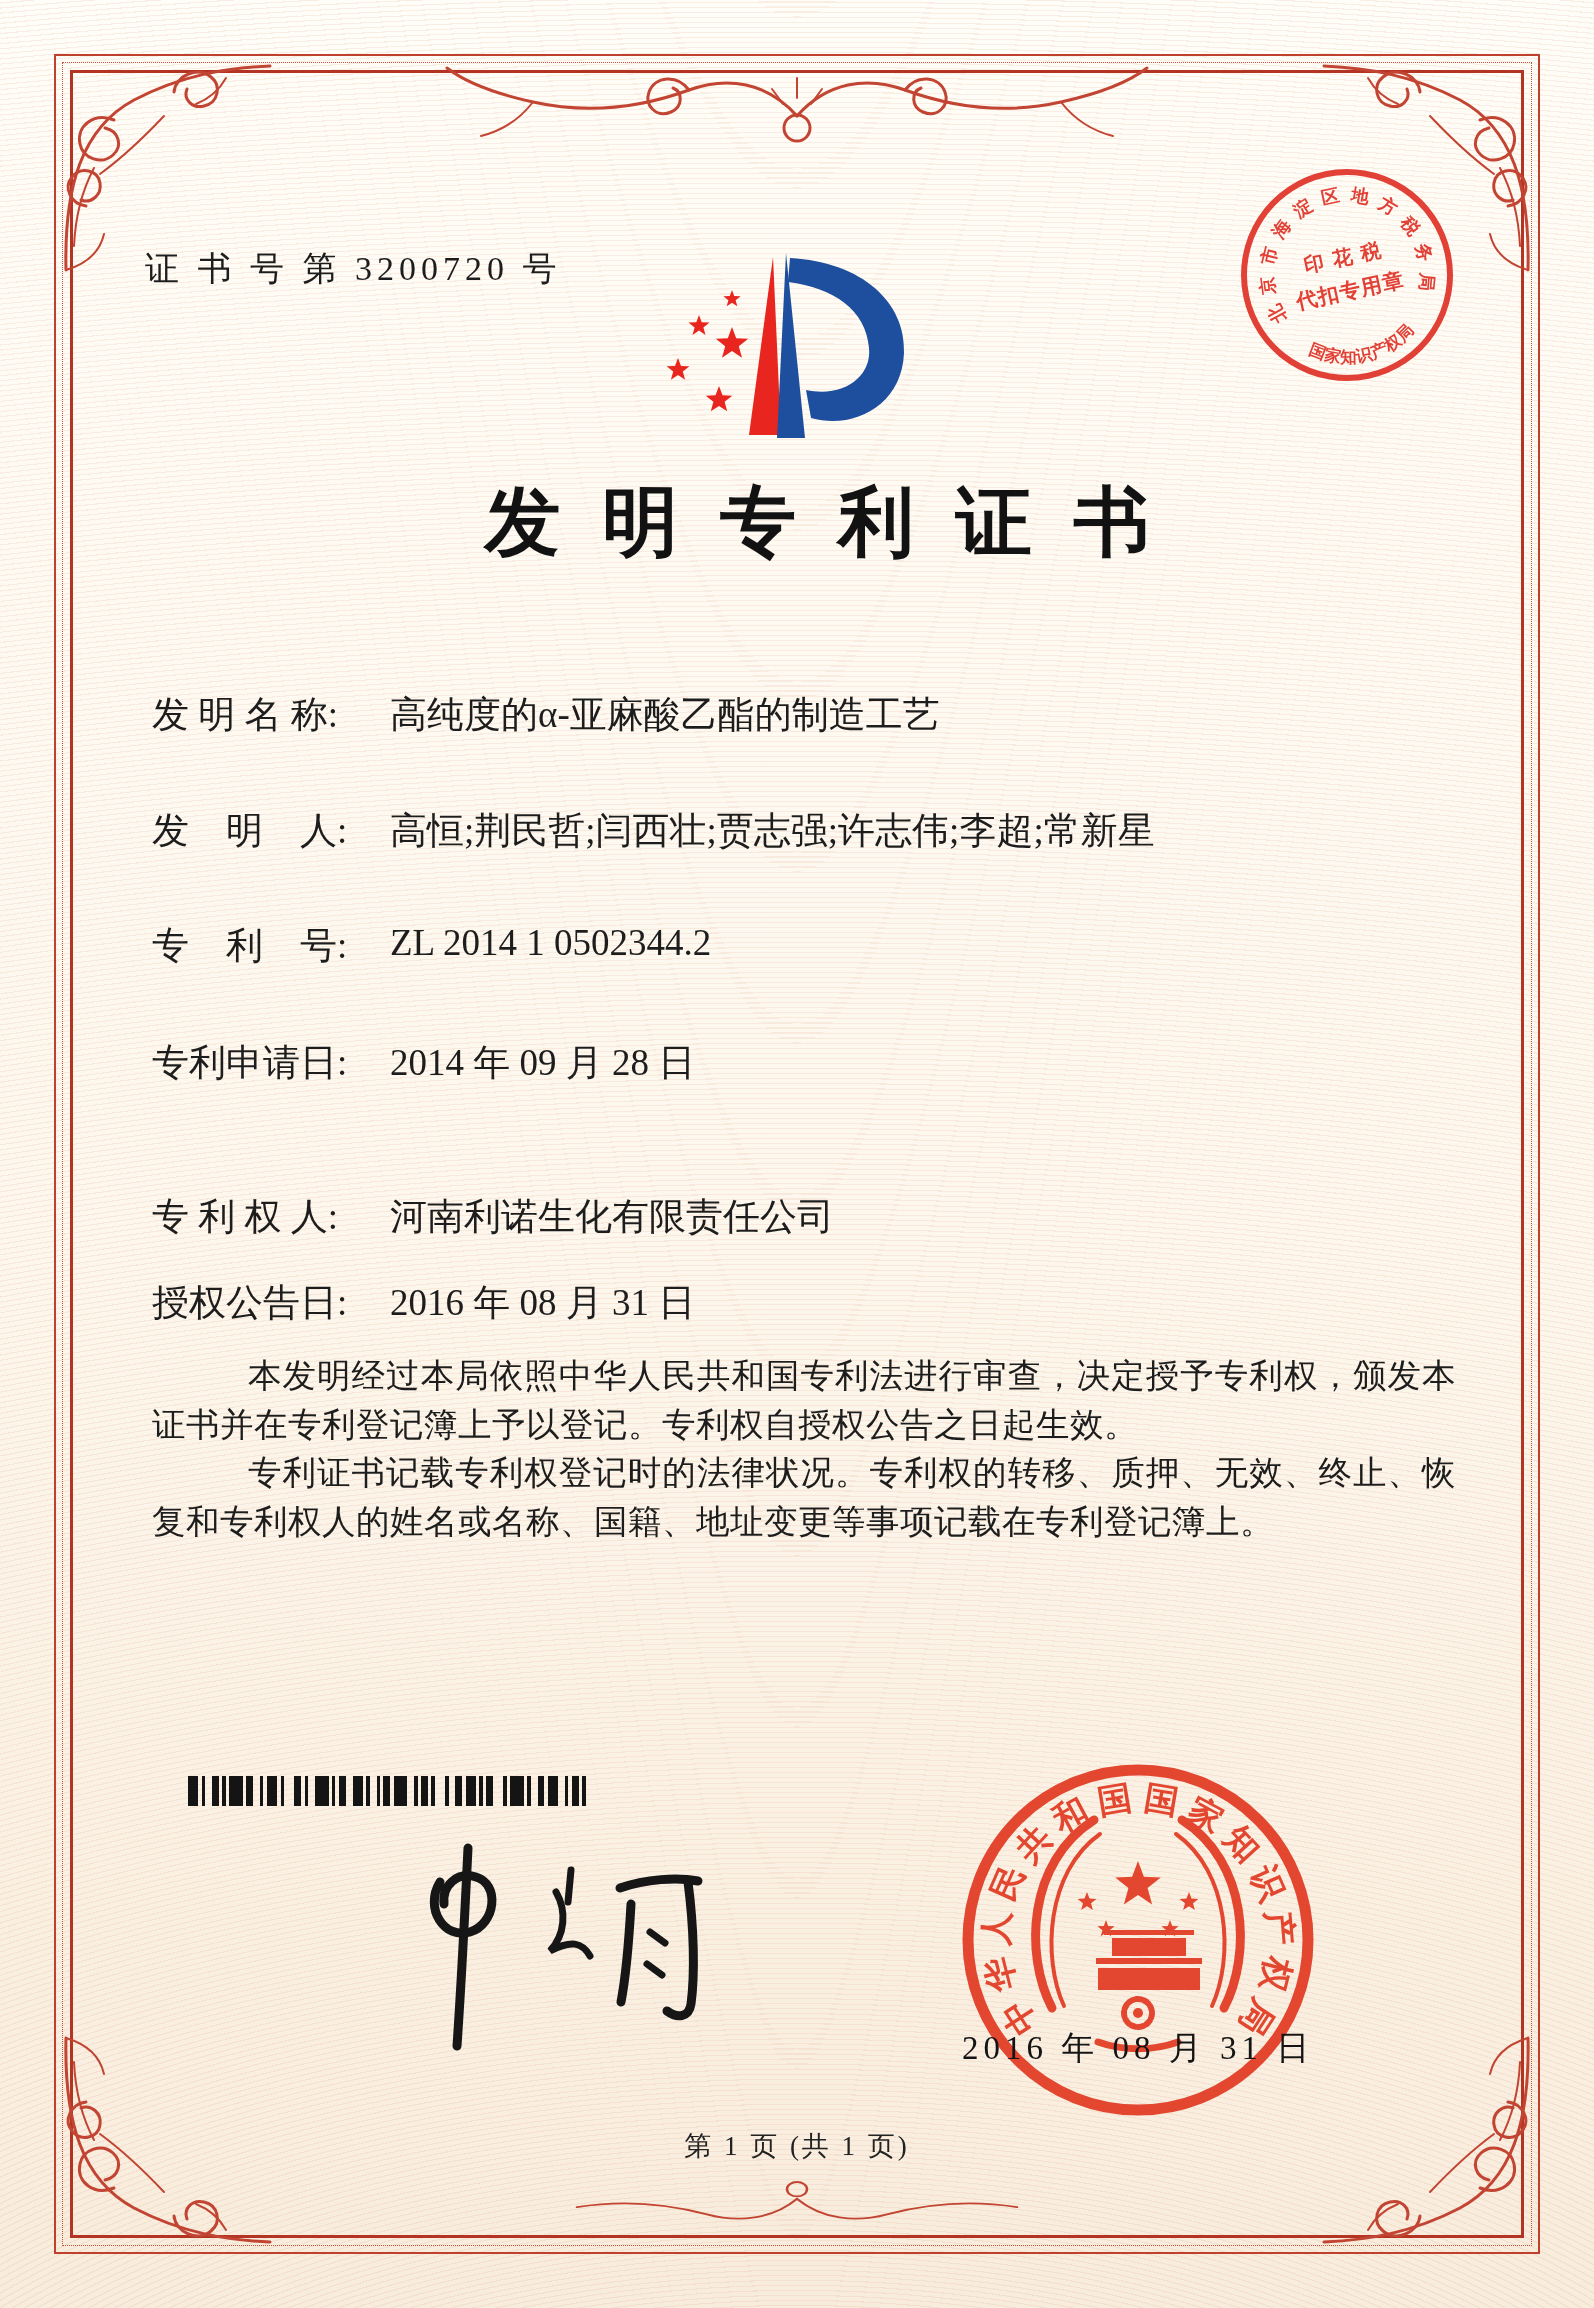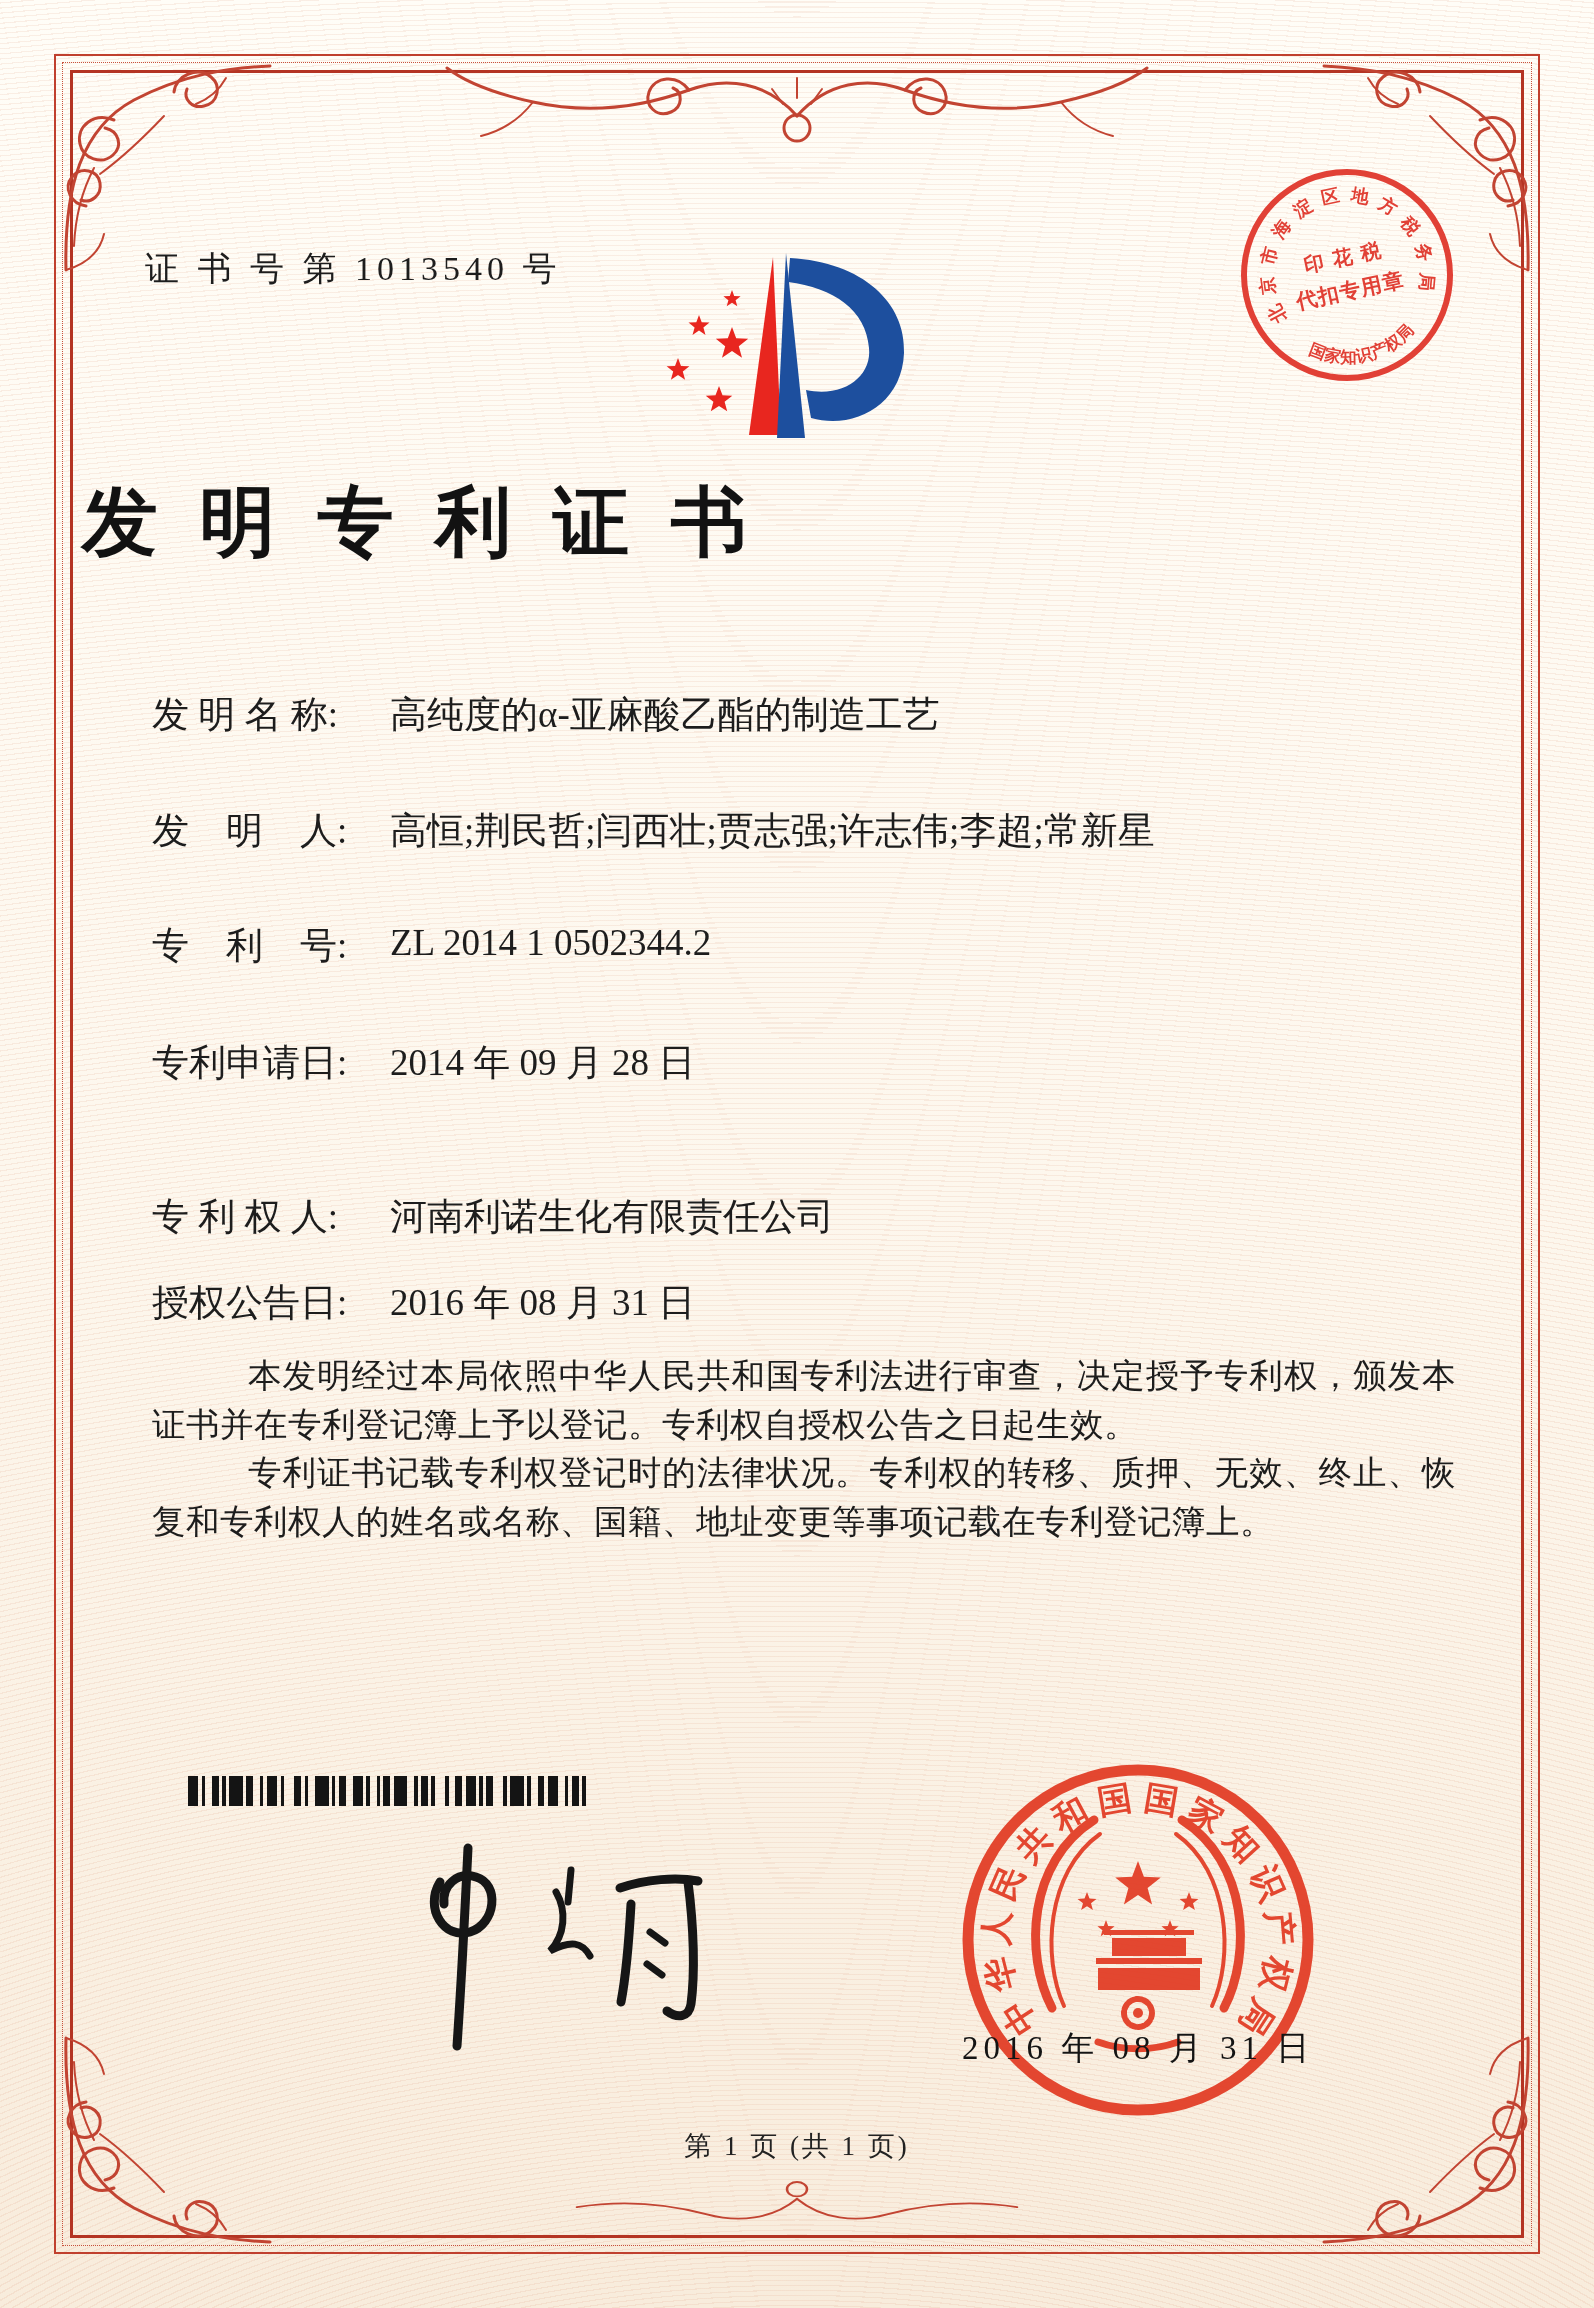--- a/index.html
+++ b/index.html
@@ -21,21 +21,21 @@
   .corner.bl{left:56px;top:2032px;transform:scaleY(-1);}
   .corner.br{left:1318px;top:2032px;transform:scale(-1,-1);}
   .top-ornament{position:absolute;left:437px;top:54px;}
   .bottom-ornament{position:absolute;left:497px;top:2164px;transform:scaleY(-1);}
   
   .cert-no{position:absolute;left:145px;top:246px;font-size:34px;letter-spacing:5px;}
   .logo{position:absolute;left:648px;top:248px;}
   .tax-stamp{position:absolute;left:1230px;top:158px;width:234px;height:234px;transform:rotate(-12deg);opacity:.95;}
   .stamp-center1{fill:#e0372c;font-size:20px;font-weight:700;text-anchor:middle;letter-spacing:2px;}
   .stamp-center2{fill:#e0372c;font-size:21px;font-weight:700;text-anchor:middle;letter-spacing:1px;}
-  .doc-title{position:absolute;left:0;right:0;top:472px;text-align:left;
+  .doc-title{position:absolute;left:0;right:0;top:472px;text-align:center;
     font-size:76px;font-weight:700;letter-spacing:0.55em;text-indent:0.55em;color:#121212;padding-left:40px;}
   
   .field-row{position:absolute;left:152px;width:1320px;height:50px;font-size:37px;}
   .field-label{position:absolute;left:0;top:0;white-space:pre;}
   .field-value{position:absolute;left:238px;top:0;white-space:pre;}
   
   .body-text{position:absolute;left:152px;top:1352px;width:1304px;font-size:33.5px;
     line-height:48.5px;text-align:justify;letter-spacing:0.5px;}
   .body-text p{margin:0;text-indent:96px;}
   
@@ -102,21 +102,21 @@
     </g>
   </svg>
   <svg class="bottom-ornament" width="600" height="72" viewBox="0 0 720 120" preserveAspectRatio="none">
     <g fill="none" stroke="#c24432" stroke-width="3" stroke-linecap="round">
       <path d="M360,62 C330,28 290,22 252,36 C200,55 150,60 96,48"></path>
       <path d="M360,62 C390,28 430,22 468,36 C520,55 570,60 624,48"></path>
       <circle cx="360" cy="78" r="12"></circle>
     </g>
   </svg>
 
-  <div class="cert-no">证 书 号 第 1013540 号</div>
+  <div class="cert-no">证 书 号 第 3200720 号</div>
 
   <svg class="logo" width="270" height="200" viewBox="0 0 270 200">
     <g id="logo-stars">
         <polygon points="84.0,42.0 86.2,47.9 92.6,48.2 87.6,52.2 89.3,58.3 84.0,54.8 78.7,58.3 80.4,52.2 75.4,48.2 81.8,47.9" fill="#e8261f"></polygon>
         <polygon points="51.0,67.0 53.7,74.3 61.5,74.6 55.4,79.4 57.5,86.9 51.0,82.6 44.5,86.9 46.6,79.4 40.5,74.6 48.3,74.3" fill="#e8261f"></polygon>
         <polygon points="84.0,79.0 88.2,90.2 100.2,90.7 90.8,98.2 94.0,109.8 84.0,103.1 74.0,109.8 77.2,98.2 67.8,90.7 79.8,90.2" fill="#e8261f"></polygon>
         <polygon points="30.0,110.0 33.0,117.9 41.4,118.3 34.8,123.6 37.1,131.7 30.0,127.0 22.9,131.7 25.2,123.6 18.6,118.3 27.0,117.9" fill="#e8261f"></polygon>
         <polygon points="71.0,138.0 74.5,147.2 84.3,147.7 76.6,153.8 79.2,163.3 71.0,157.9 62.8,163.3 65.4,153.8 57.7,147.7 67.5,147.2" fill="#e8261f"></polygon>
       </g>
     <polygon points="125,9 101,187 133,187" fill="#e8261f"></polygon>

